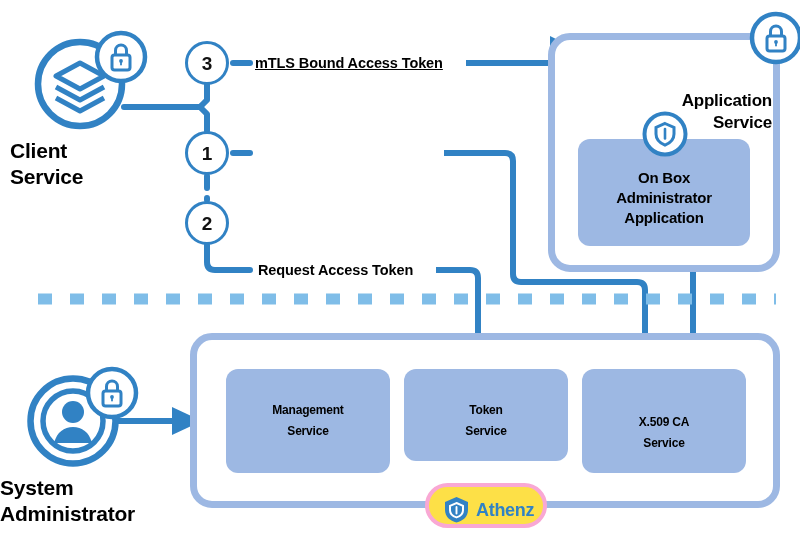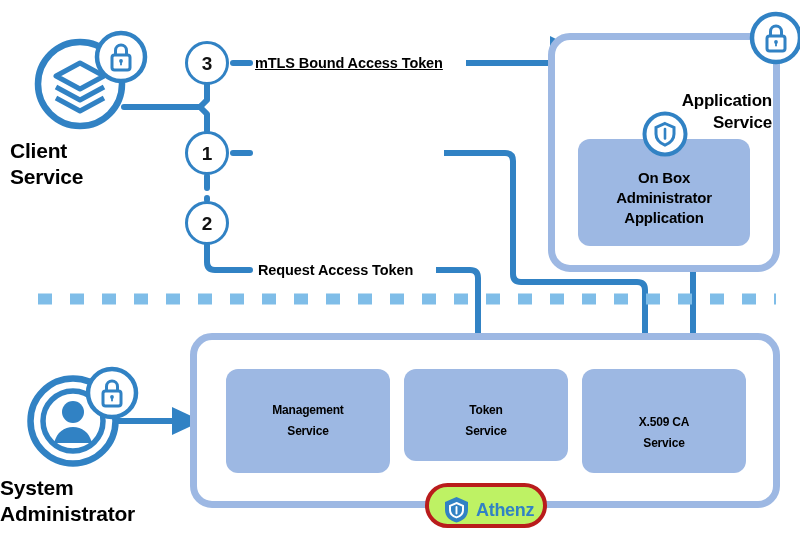--- a/index.html
+++ b/index.html
@@ -126,22 +126,22 @@
     box-sizing: border-box;
   }
   .svc-box {
     position: absolute;
     background: #9db8e3;
     border-radius: 12px;
     box-sizing: border-box;
   }
   .athenz-pill {
     position: absolute;
-    background: #bef264;
-    border: 4px solid #b91c1c;
+    background: #fde047;
+    border: 4px solid #f9a8d4;
     border-radius: 26px;
     box-sizing: border-box;
   }
 </style>
 </head>
 <body>
 
 <div id="diagram-root">
 
   <svg class="svg-layer" viewBox="0 0 800 547" xmlns="http://www.w3.org/2000/svg">

